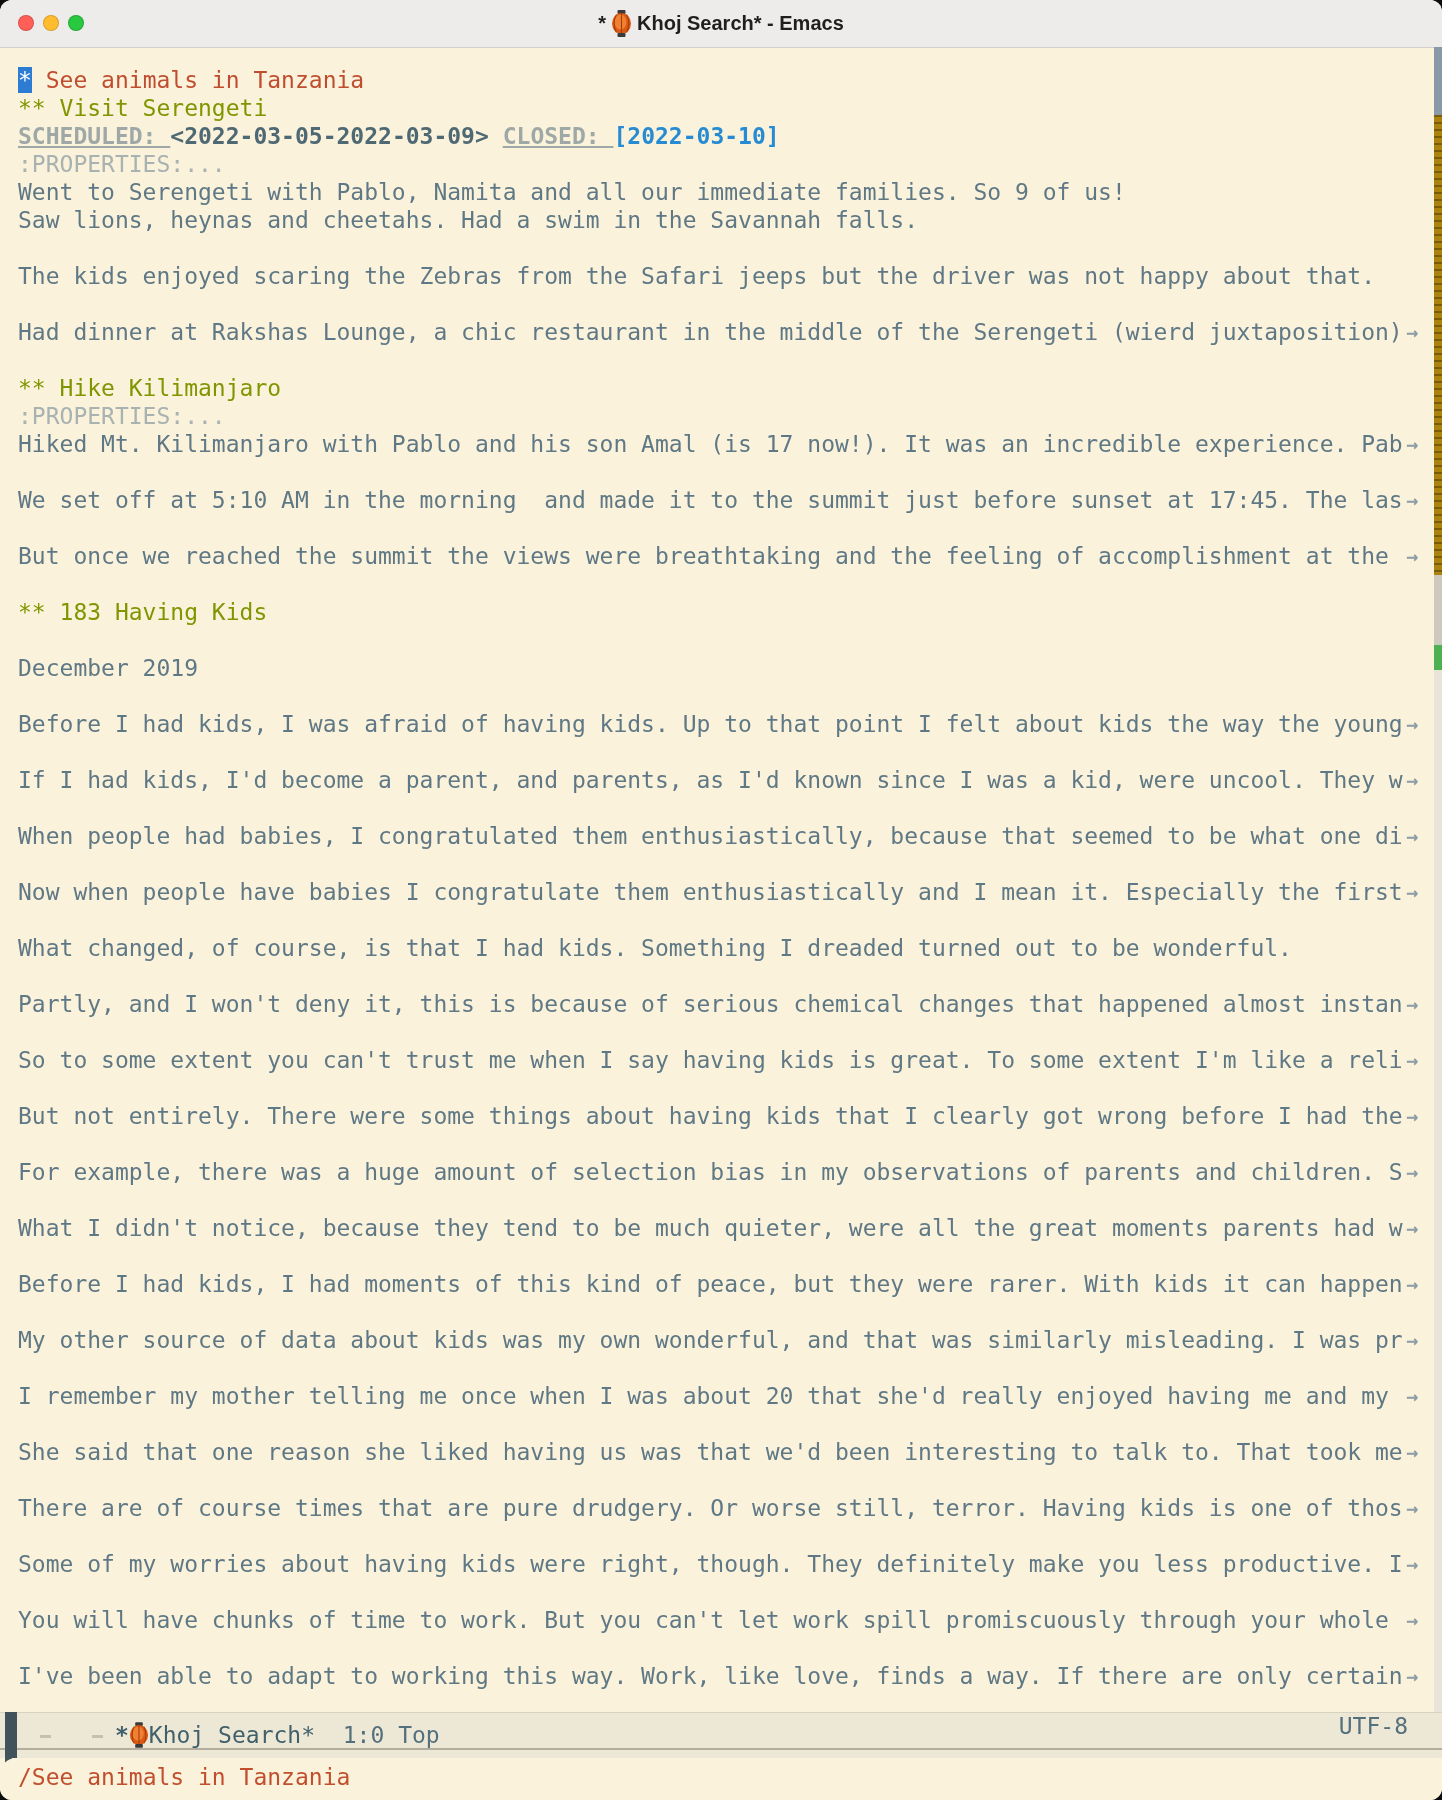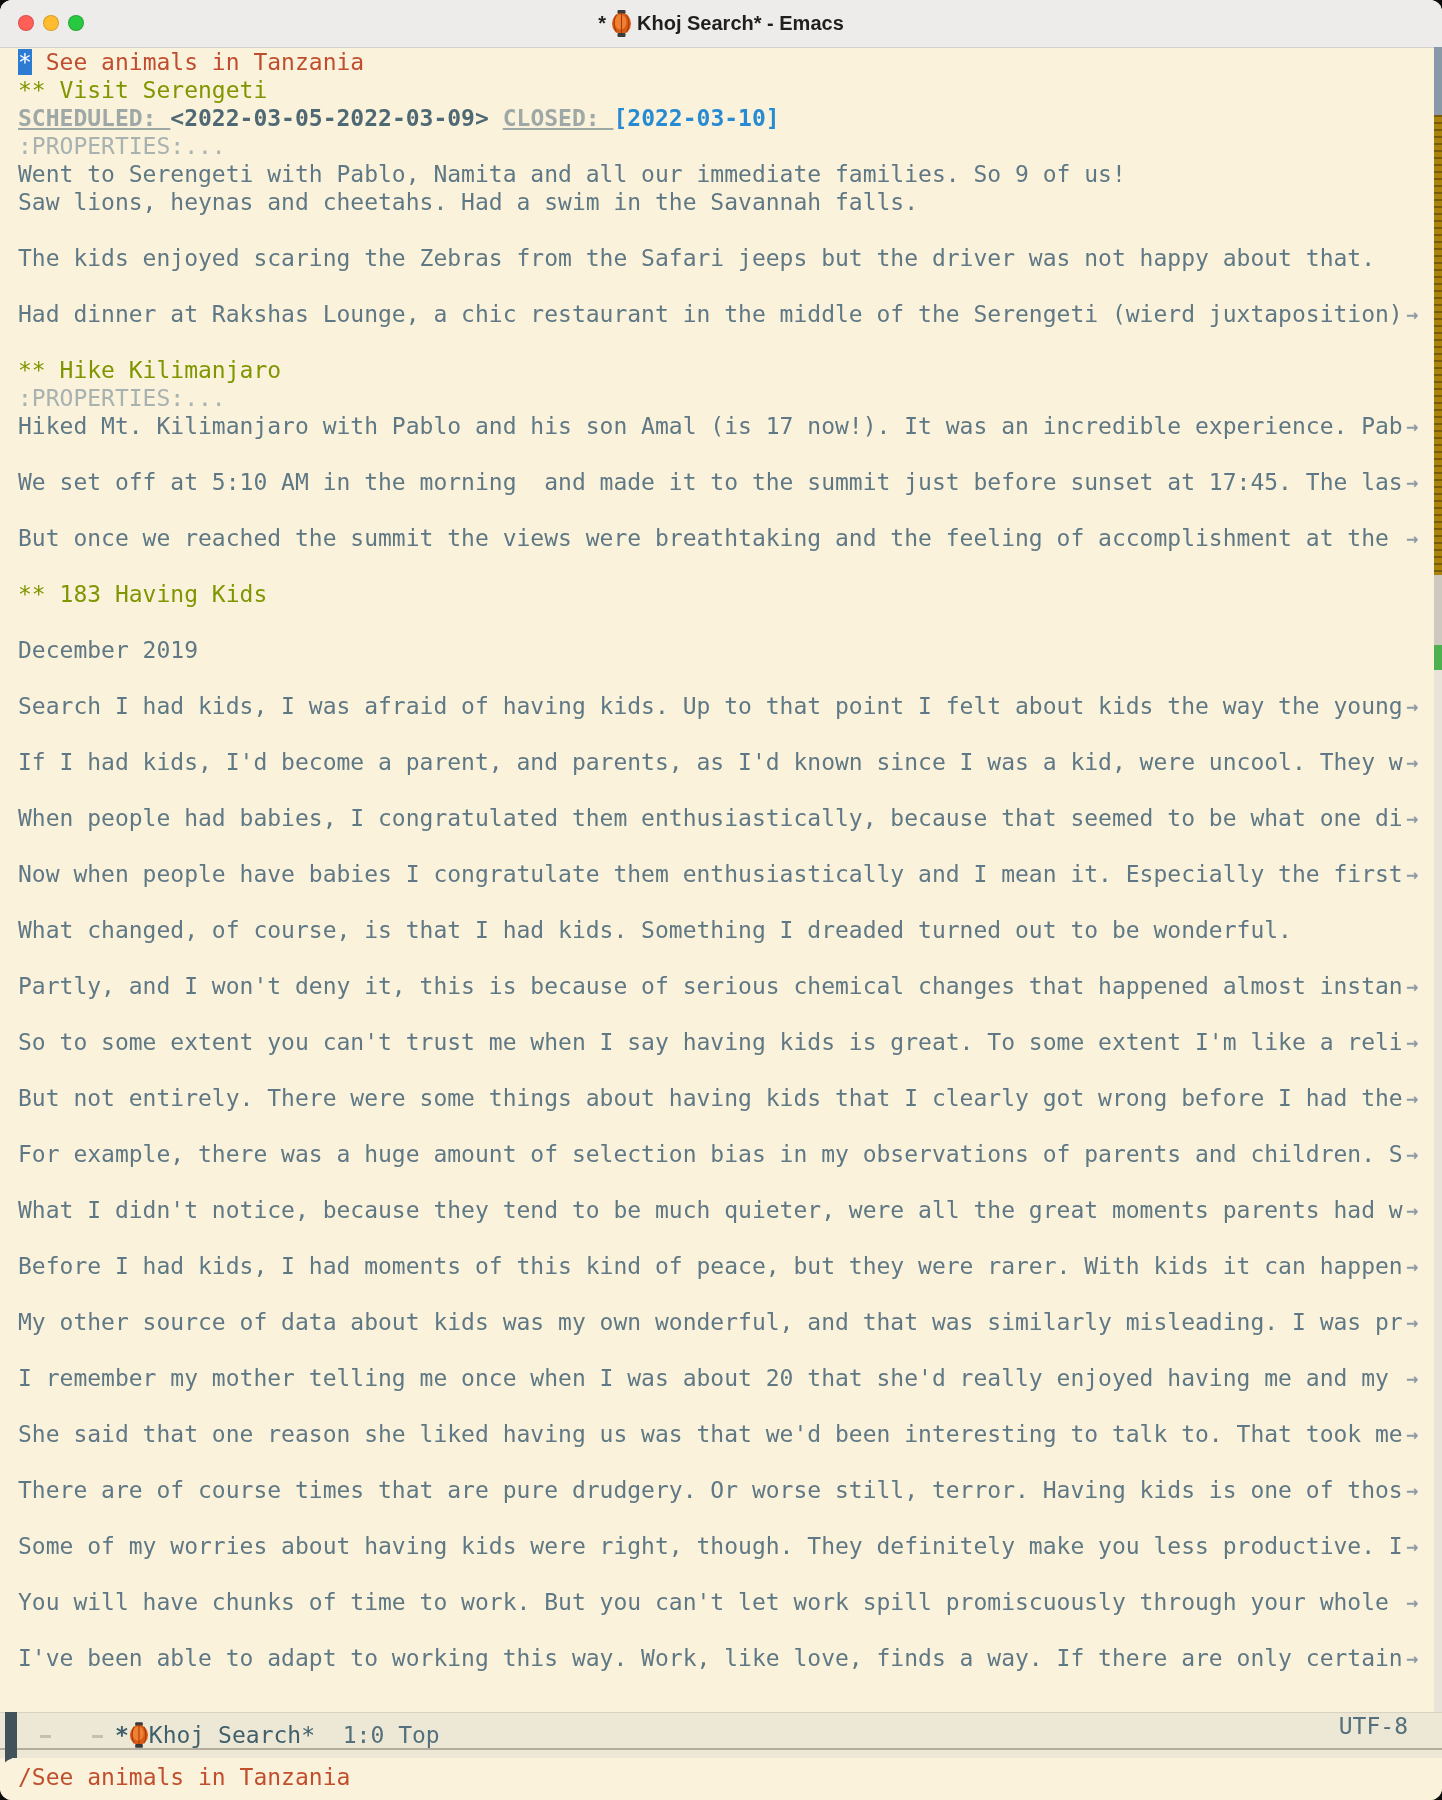--- a/index.html
+++ b/index.html
@@ -18,21 +18,21 @@
           border-radius:12px;overflow:hidden;}
   
   .titlebar{position:absolute;left:0;top:0;width:100%;height:47px;background:var(--titlebar-bg);
             border-bottom:1px solid var(--titlebar-border);display:flex;align-items:center;justify-content:center;}
   .traffic{position:absolute;left:18px;top:15px;display:flex;gap:9px;}
   .light{width:16px;height:16px;border-radius:50%;border:0.5px solid rgba(0,0,0,.15);box-sizing:border-box;}
   .light.red{background:var(--light-red);} .light.yellow{background:var(--light-yellow);} .light.green{background:var(--light-green);}
   .title{display:flex;align-items:center;gap:5px;font-family:"Liberation Sans",sans-serif;
          font-weight:bold;font-size:20px;color:var(--title-text);}
   
-  .buffer{position:absolute;left:0;top:47px;width:1160px;height:1665px;padding-top:1px;box-sizing:border-box;}
+  .buffer{position:absolute;left:0;top:47px;width:1160px;height:1665px;padding-top:19px;box-sizing:border-box;}
   .line{position:relative;height:28px;line-height:28px;padding-left:18px;white-space:pre;
         font-size:23px;color:var(--text);}
   .seg-body{color:var(--text);}
   .seg-h1{color:var(--h1);}
   .seg-h2{color:var(--h2);}
   .seg-kw{color:var(--kw);font-weight:bold;text-decoration:underline;}
   .seg-tsdark{color:var(--ts-dark);font-weight:bold;}
   .seg-tsblue{color:var(--ts-blue);font-weight:bold;}
   .seg-drawer{color:var(--drawer);}
   .seg-cursor{background:var(--cursor-bg);color:var(--cursor-fg);}
@@ -102,21 +102,21 @@
         <div class="line"><span class="seg-body">Hiked Mt. Kilimanjaro with Pablo and his son Amal (is 17 now!). It was an incredible experience. Pab</span><span class="trunc-arrow">→</span></div>
         <div class="line"></div>
         <div class="line"><span class="seg-body">We set off at 5:10 AM in the morning  and made it to the summit just before sunset at 17:45. The las</span><span class="trunc-arrow">→</span></div>
         <div class="line"></div>
         <div class="line"><span class="seg-body">But once we reached the summit the views were breathtaking and the feeling of accomplishment at the </span><span class="trunc-arrow">→</span></div>
         <div class="line"></div>
         <div class="line"><span class="seg-h2">** 183 Having Kids</span></div>
         <div class="line"></div>
         <div class="line"><span class="seg-body">December 2019</span></div>
         <div class="line"></div>
-        <div class="line"><span class="seg-body">Search I had kids, I was afraid of having kids. Up to that point I felt about kids the way the young</span><span class="trunc-arrow">→</span></div>
+        <div class="line"><span class="seg-body">Before I had kids, I was afraid of having kids. Up to that point I felt about kids the way the young</span><span class="trunc-arrow">→</span></div>
         <div class="line"></div>
         <div class="line"><span class="seg-body">If I had kids, I'd become a parent, and parents, as I'd known since I was a kid, were uncool. They w</span><span class="trunc-arrow">→</span></div>
         <div class="line"></div>
         <div class="line"><span class="seg-body">When people had babies, I congratulated them enthusiastically, because that seemed to be what one di</span><span class="trunc-arrow">→</span></div>
         <div class="line"></div>
         <div class="line"><span class="seg-body">Now when people have babies I congratulate them enthusiastically and I mean it. Especially the first</span><span class="trunc-arrow">→</span></div>
         <div class="line"></div>
         <div class="line"><span class="seg-body">What changed, of course, is that I had kids. Something I dreaded turned out to be wonderful.</span></div>
         <div class="line"></div>
         <div class="line"><span class="seg-body">Partly, and I won't deny it, this is because of serious chemical changes that happened almost instan</span><span class="trunc-arrow">→</span></div>

